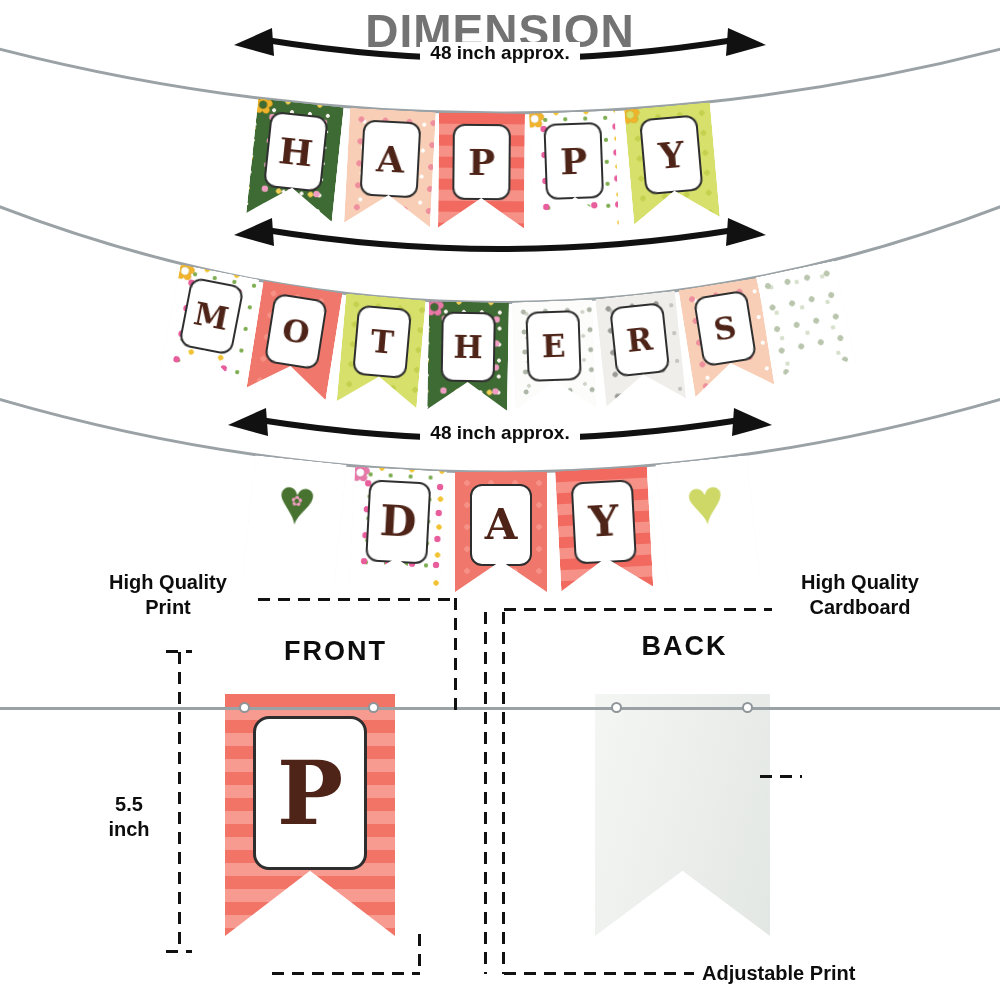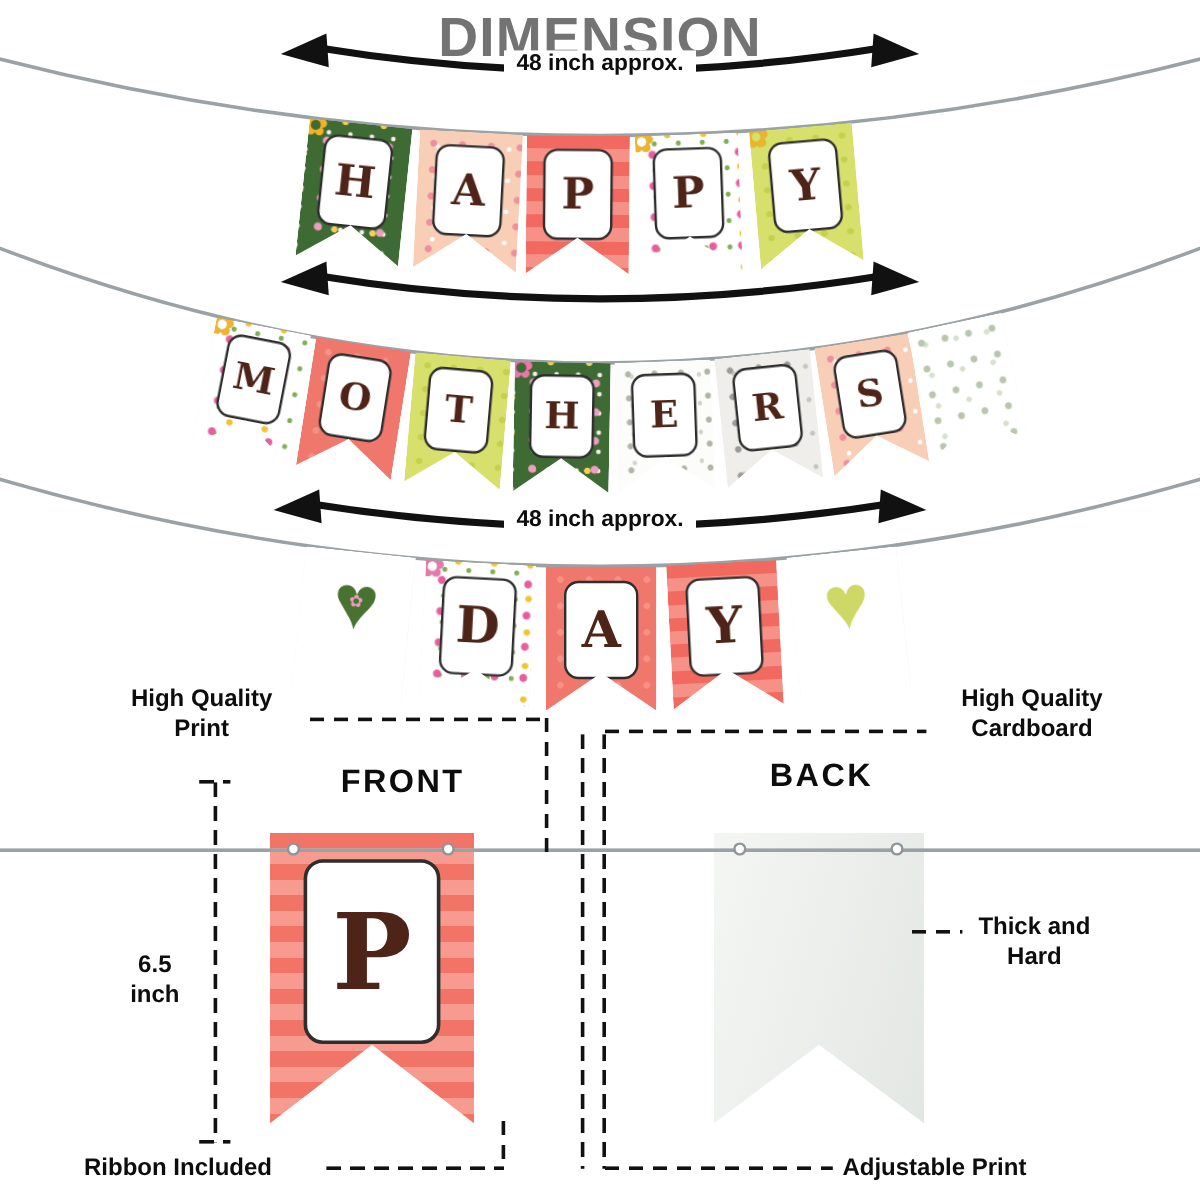--- a/index.html
+++ b/index.html
@@ -264,18 +264,16 @@
   <div class="dash-h" style="left:504px;top:972px;width:190px"></div>
   <div class="dash-h" style="left:272px;top:972px;width:148px"></div>
   <div class="dash-v" style="left:418px;top:934px;height:40px"></div>
   <div class="dash-v" style="left:178px;top:652px;height:300px"></div>
   <div class="dash-h" style="left:166px;top:650px;width:26px"></div>
   <div class="dash-h" style="left:166px;top:950px;width:26px"></div>
   <div class="dash-h" style="left:760px;top:775px;width:42px"></div>
 
   <div class="ann center" style="left:88px;top:570px;width:160px">High Quality Print</div>
   <div class="ann center" style="left:780px;top:570px;width:160px">High Quality Cardboard</div>
-  <div class="ann center" style="left:98px;top:792px;width:62px">6.5 inch</div>
-  <div class="ann center" style="left:812px;top:760px;width:100px">Thick and Hard</div>
-  <div class="ann" style="left:70px;top:961px;width:220px">Ribbon Included</div>
+  <div class="ann center" style="left:98px;top:792px;width:62px">5.5 inch</div>
   <div class="ann" style="left:702px;top:961px;width:220px">Adjustable Print</div>
 
 </div>
 
 </body></html>

